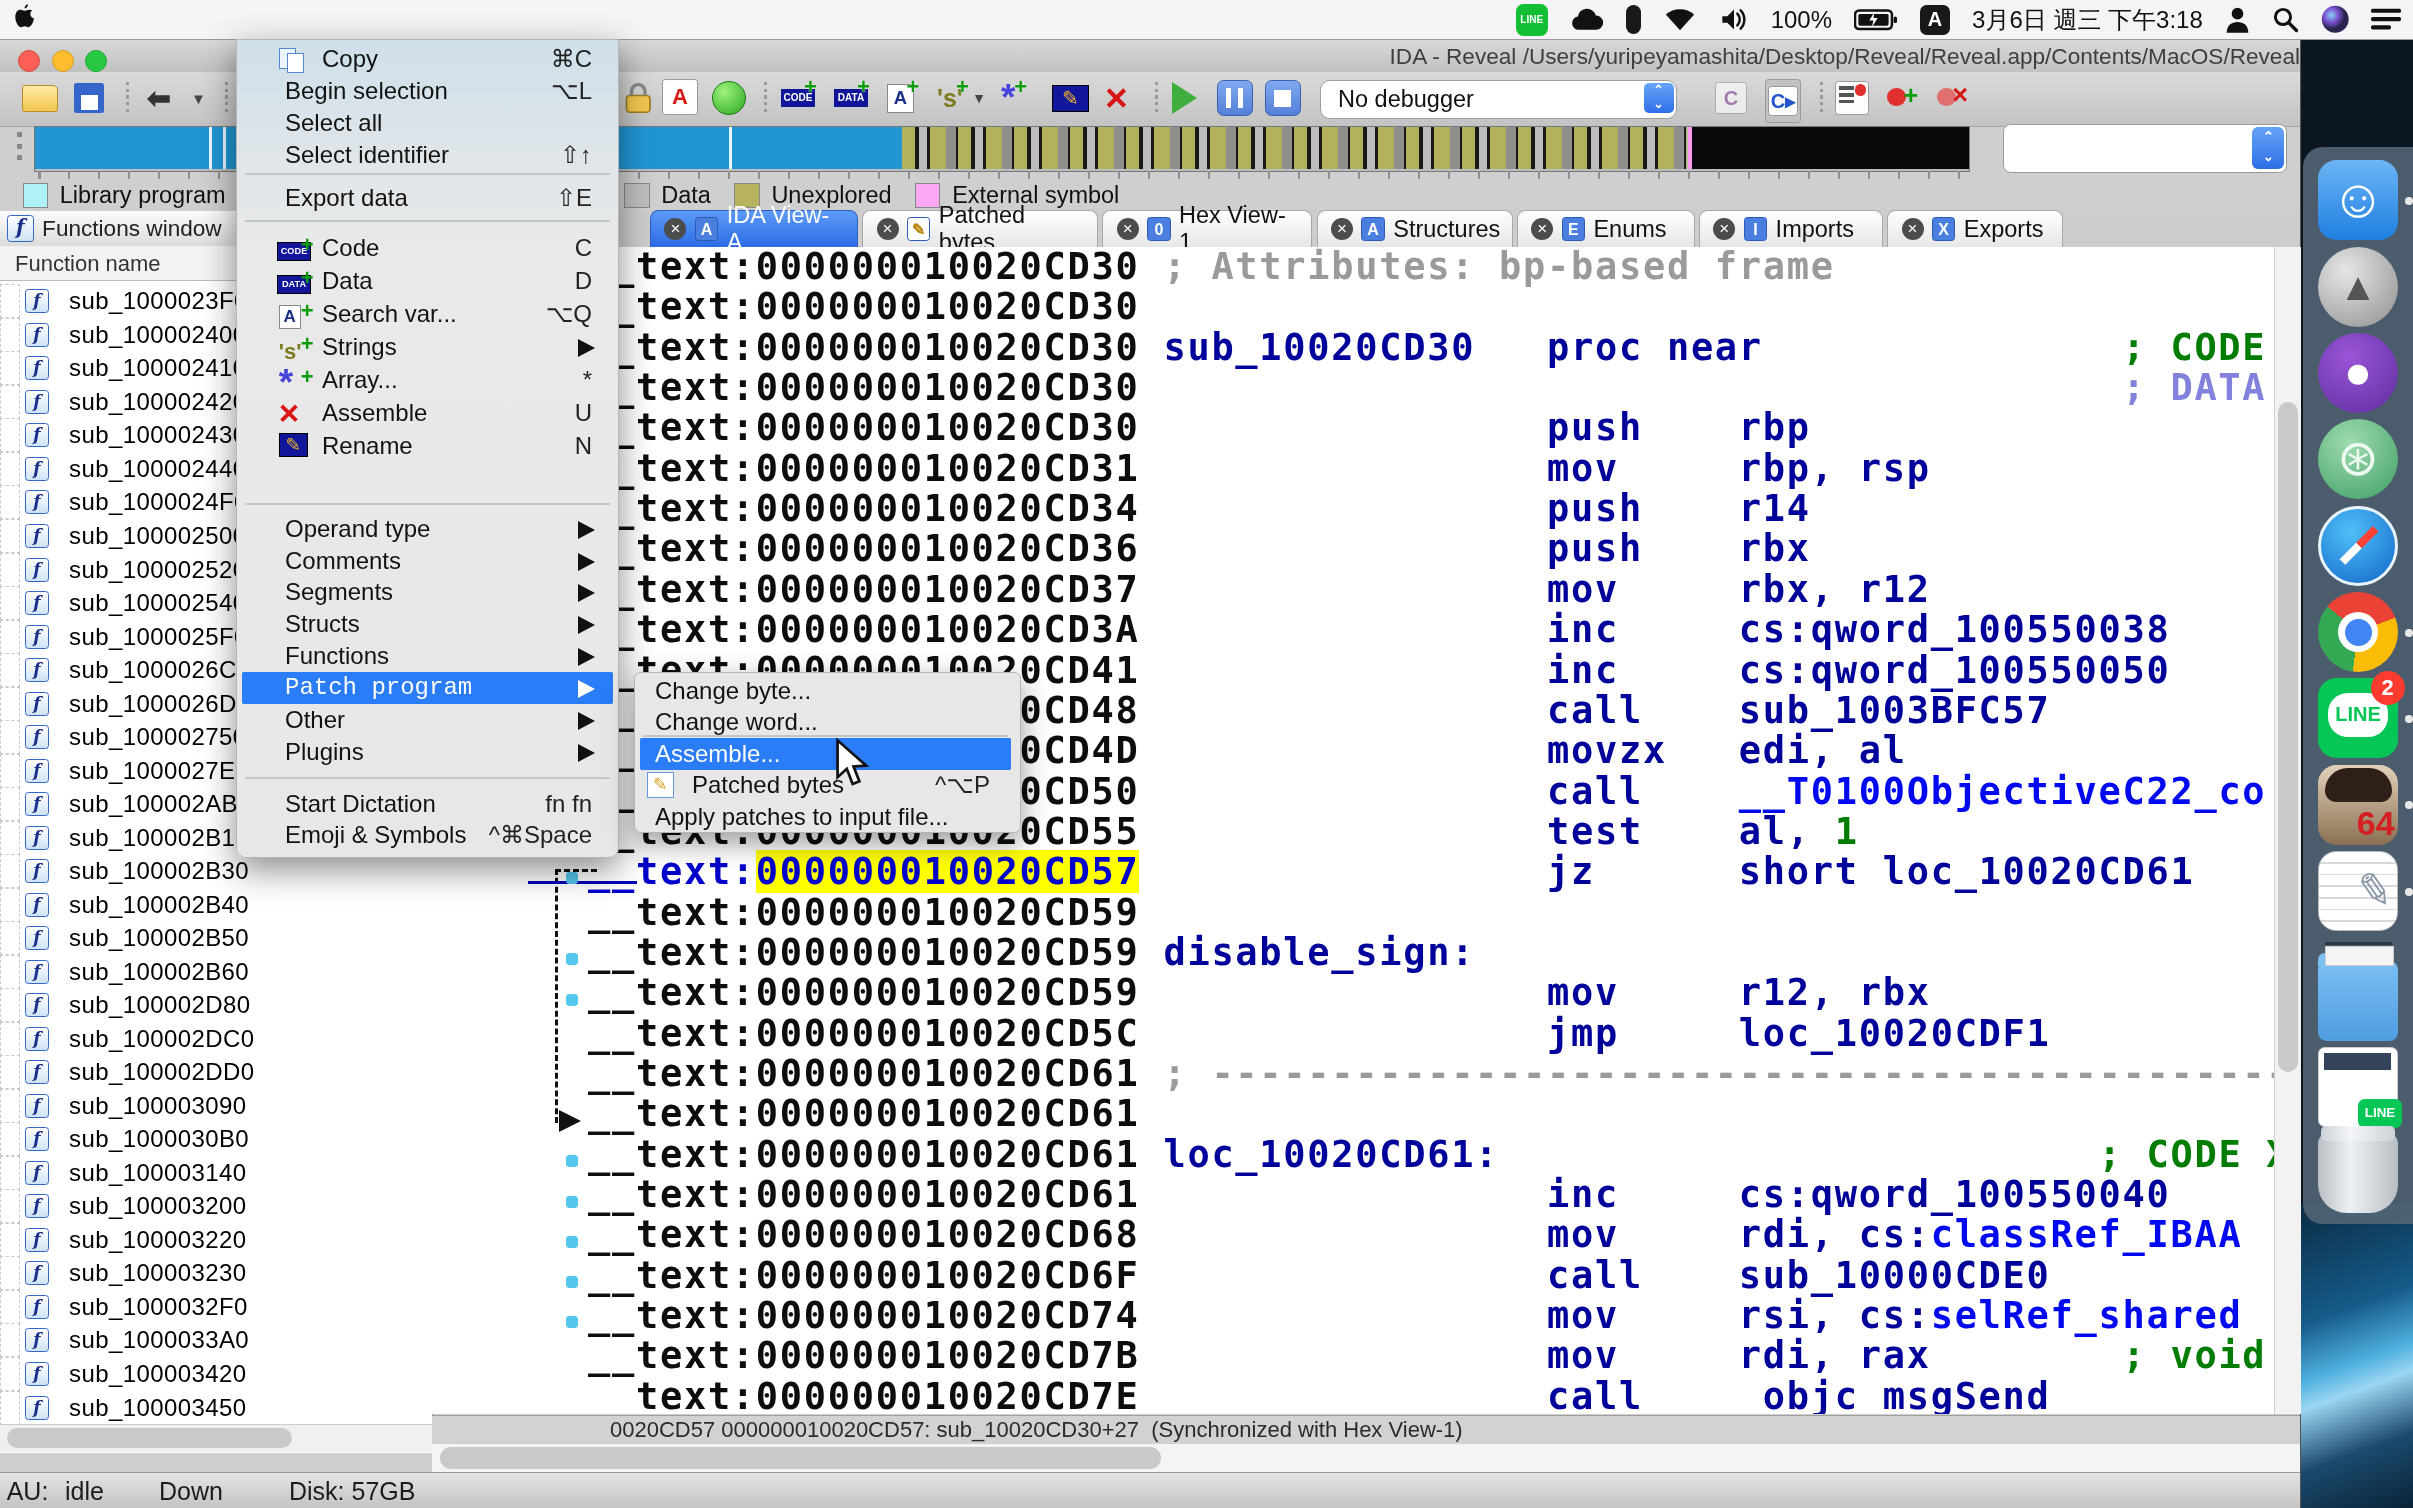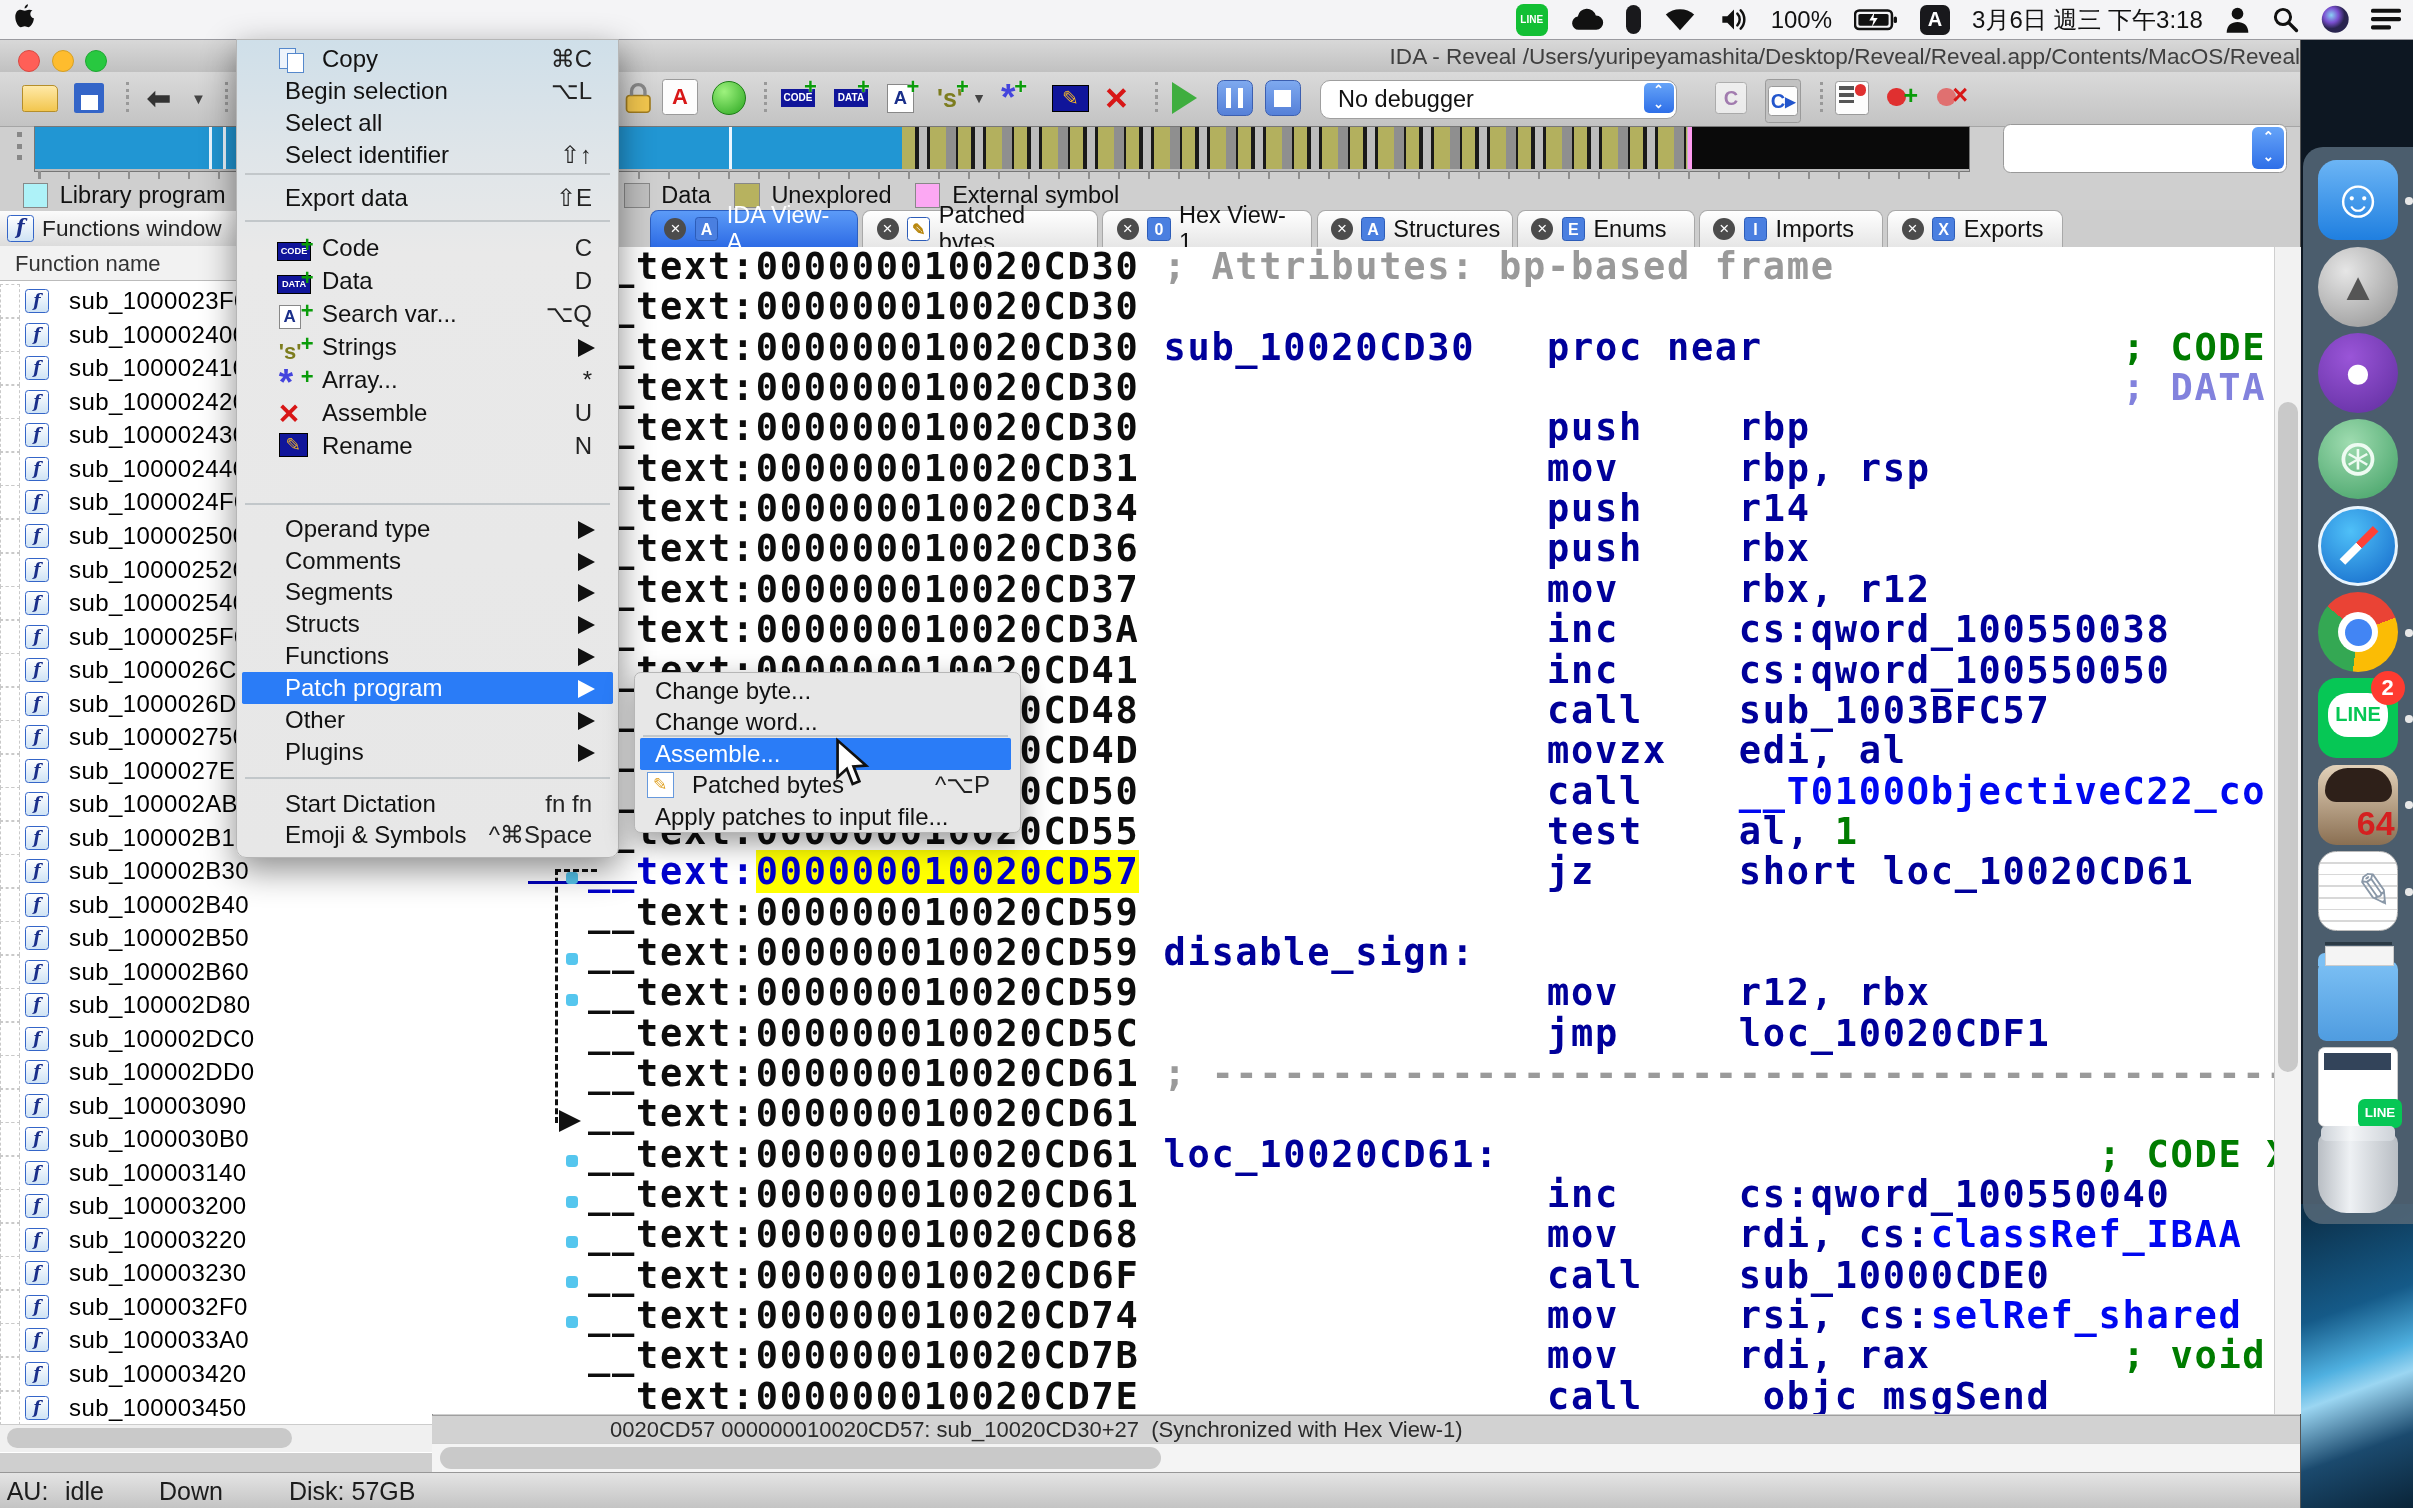--- a/index.html
+++ b/index.html
@@ -760,21 +760,21 @@
       <span class="sub"></span>
     </div>
     <div class="mitem" style="top: 568px;">
       <span class="lab">Structs</span>
       <span class="sub"></span>
     </div>
     <div class="mitem" style="top: 600px;">
       <span class="lab">Functions</span>
       <span class="sub"></span>
     </div>
-    <div class="mitem hl" style="top: 632px;">
+    <div class="mitem hl" style="top: 632px; font-family: Liberation Mono, monospace;">
       <span class="lab">Patch program</span>
       <span class="sub"></span>
     </div>
     <div class="mitem" style="top: 664px;">
       <span class="lab">Other</span>
       <span class="sub"></span>
     </div>
     <div class="mitem" style="top: 696px;">
       <span class="lab">Plugins</span>
       <span class="sub"></span>

